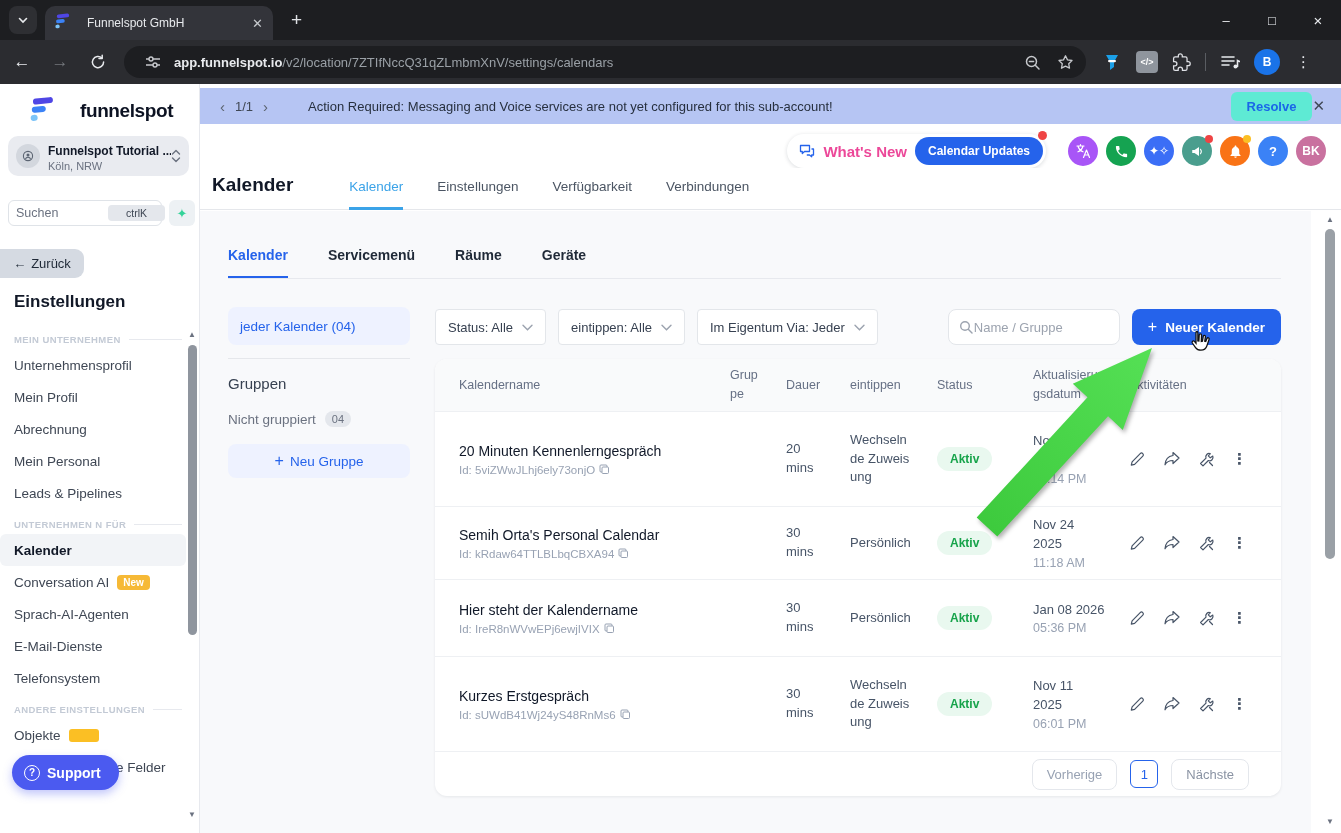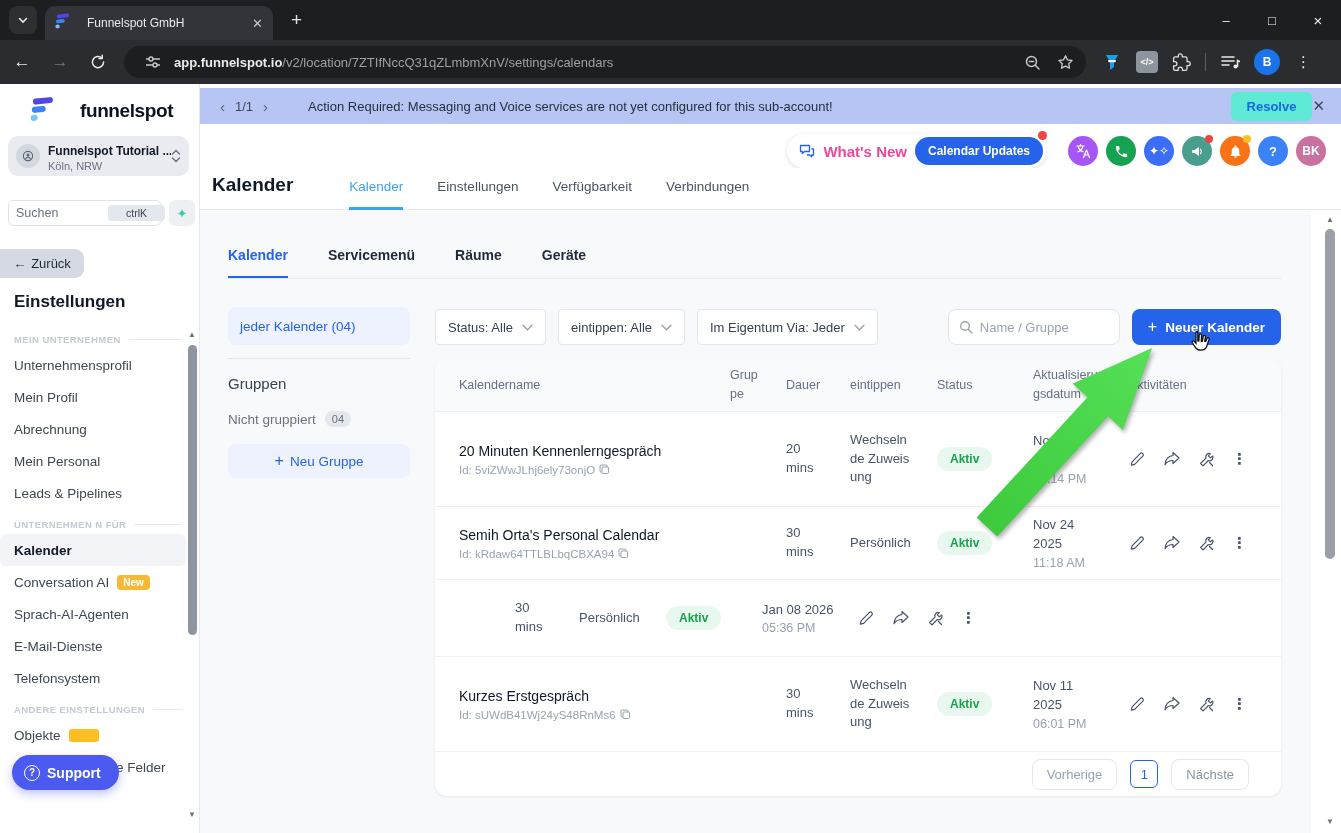--- a/index.html
+++ b/index.html
@@ -97,21 +97,21 @@
   .left-panel { position:absolute; left:28px; top:96px; width:182px; }
   .all-cal { height:38px; background:#eef2ff; border-radius:8px; display:flex; align-items:center; padding-left:12px; color:#2563eb; font-size:13.5px; }
   .lp-divider { border-top:1px solid #e5e7eb; margin-top:13px; }
   .groups-h { margin-top:16px; font-size:15px; color:#374151; }
   .ungrouped { margin-top:19px; display:flex; align-items:center; font-size:13.5px; color:#6b7280; }
   .count-badge { background:#e4e7ec; color:#6b7280; font-size:11px; border-radius:9px; padding:2px 7px; margin-left:9px; }
   .new-group { margin-top:17px; height:34px; background:#eef2ff; border-radius:8px; display:flex; align-items:center; justify-content:center; gap:6px; color:#2563eb; font-size:13.5px; }
   .right-area { position:absolute; left:235px; top:98px; width:846px; }
   .filters { display:flex; align-items:center; }
   .select { height:36px; background:#fff; border:1px solid #e3e6ea; border-radius:4px; display:flex; align-items:center; gap:9px; padding:0 12px; font-size:13px; color:#374151; margin-right:12px; }
-  .searchbox { height:36px; width:172px; background:#fff; border:1px solid #e3e6ea; border-radius:8px; display:flex; align-items:center; padding:0 10px; gap:7px; margin-left:auto; }
+  .searchbox { height:36px; width:172px; background:#fff; border:1px solid #e3e6ea; border-radius:8px; display:flex; align-items:center; padding:0 10px; gap:1px; margin-left:auto; }
   .searchbox input { border:0; outline:0; font-size:13px; color:#374151; width:120px; background:transparent; font-family:inherit; }
   .searchbox input::placeholder { color:#9ca3af; }
   .new-cal-btn { height:36px; background:#2563eb; border-radius:8px; color:#fff; font-size:13.5px; font-weight:600; display:flex; align-items:center; gap:8px; padding:0 16px; margin-left:12px; }
   .plus { font-size:16px; font-weight:400; }
 
   
   .card { margin-top:14px; width:846px; background:#fff; border-radius:12px; box-shadow:0 1px 3px rgba(16,24,40,.08); overflow:hidden; }
   .thead { height:52px; background:#f9fafb; display:flex; align-items:center; padding:0 24px; column-gap:24px; }
   .th { font-size:12.5px; color:#667085; word-break:break-all; line-height:1.5; }
   .trow { display:flex; align-items:center; padding:0 24px; column-gap:24px; border-top:1px solid #eef0f3; }
@@ -507,20 +507,30 @@
                 </svg>
               <svg class="icon" width="17" height="17" viewBox="0 0 17 17">
                   <path d="M14.8 5.1a3.4 3.4 0 0 1-4.4 4.4L5 14.9l-2.4-2.4 5.4-5.4A3.4 3.4 0 0 1 12.4 2.7L10.3 4.8l2 2 2.5-1.7z" stroke="#475467" stroke-width="1.2" fill="none" stroke-linejoin="round"></path>
                   <path d="M11.5 11.5l3 3" stroke="#475467" stroke-width="1.2" stroke-linecap="round"></path>
                 </svg>
               <span class="dots">⋮</span>
             </span>
           </div>
 
           <div class="trow" style="min-height:77px">
+            <span class="c-name">
+              <div class="cal-name">Hier steht der Kalendername</div>
+              <div class="cal-id">
+                  <span>Id: IreR8nWVwEPj6ewjIVIX</span>
+                <svg class="icon" width="11" height="11" viewBox="0 0 11 11">
+                    <rect x="3" y="3" width="6.5" height="6.5" rx="1" stroke="#98a2b3" fill="none"></rect>
+                    <path d="M8 3V2a1 1 0 0 0-1-1H2a1 1 0 0 0-1 1v5a1 1 0 0 0 1 1h1" stroke="#98a2b3" fill="none"></path>
+                  </svg>
+              </div>
+            </span>
             <span class="c-gruppe"></span>
             <span class="c-dauer cell-txt">30 mins</span>
             <span class="c-type cell-txt">Persönlich</span>
             <span class="c-status"><span class="badge-aktiv">Aktiv</span></span>
             <span class="c-date">
                 <div class="d-date">Jan 08 2026</div>
                 <div class="d-time">05:36 PM</div>
               </span>
             <span class="c-act acts">
               <svg class="icon" width="17" height="17" viewBox="0 0 17 17">

